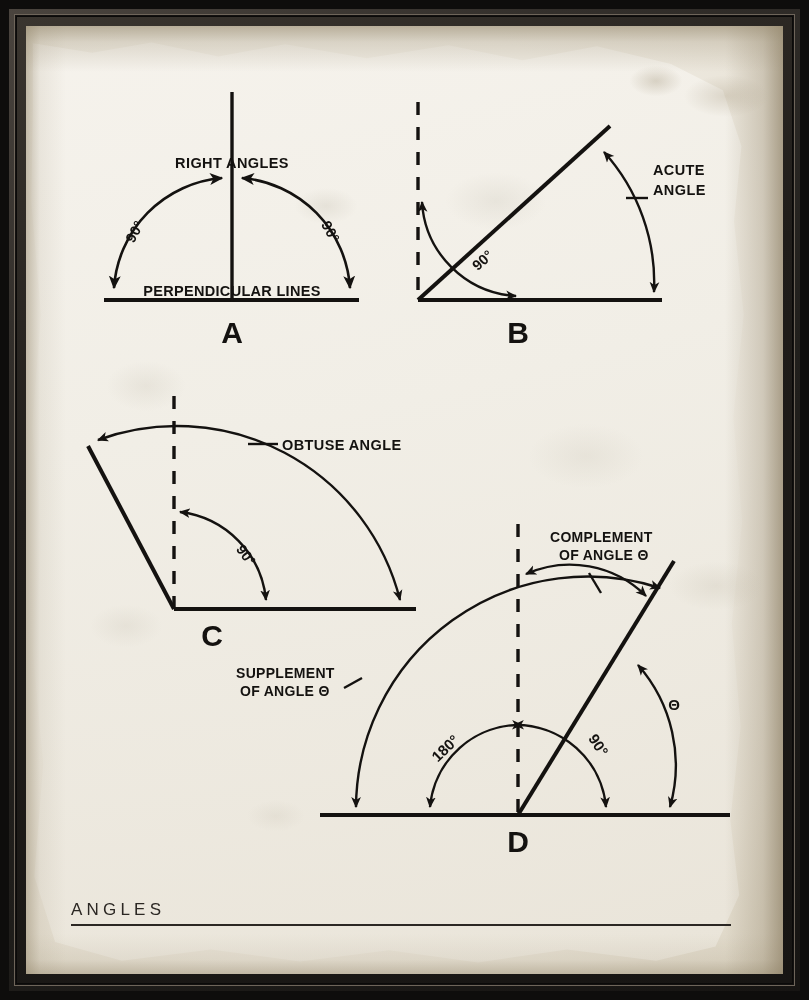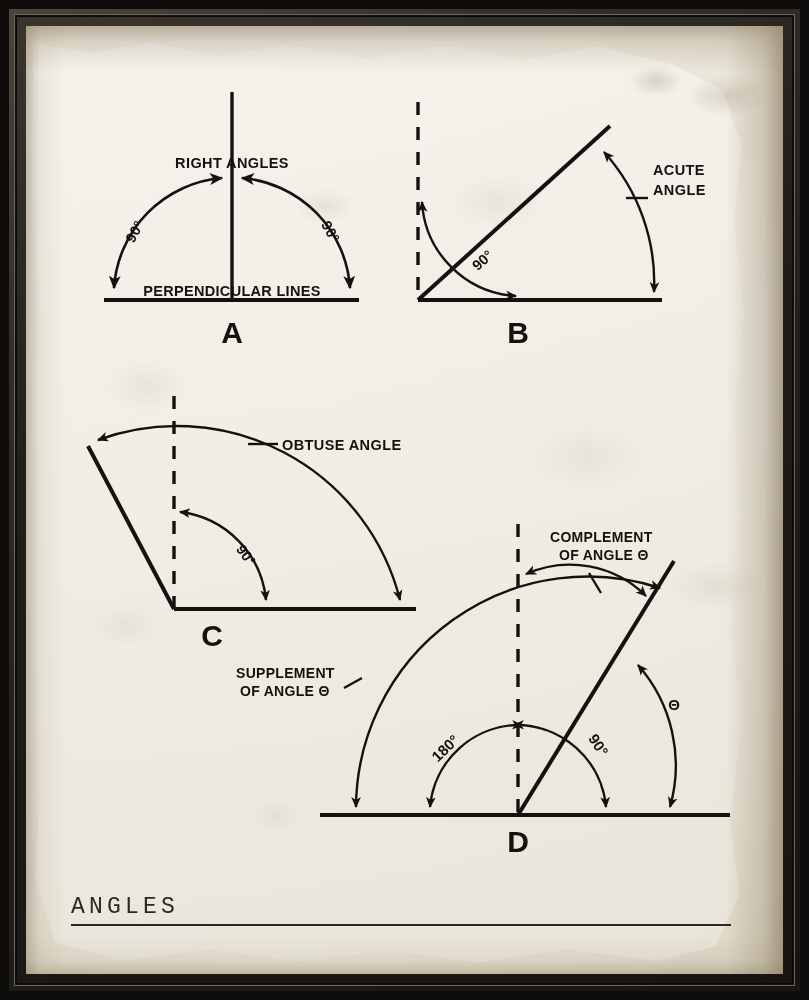--- a/index.html
+++ b/index.html
@@ -89,22 +89,22 @@
     color:rgba(110,102,86,.30);white-space:nowrap;overflow:hidden;
     pointer-events:none;
   }
 
   #art{position:absolute;left:0;top:0;width:757px;height:948px;text-align:center;}
   svg.plate{position:absolute;left:0;top:0;width:757px;height:948px;overflow:visible;}
 
   
   #title-block{position:absolute;left:45px;bottom:48px;width:660px;}
   #title-text{
-    font-family:Liberation Mono, monospace;
-    font-size:23px;letter-spacing:4.2px;color:#2b2723;margin-top:31px;
+    font-family:Liberation Sans, sans-serif;
+    font-size:17px;letter-spacing:4.2px;color:#2b2723;margin-top:31px;
   }
   #title-rule{margin-top:4px;height:2px;background:#2b2723;width:100%;}
 </style>
 </head>
 <body>
 
 <div id="frame-outer">
   <div id="frame-bevel-1"></div>
   <div id="frame-bevel-2"></div>
   <div id="frame-inner-lip"></div>

